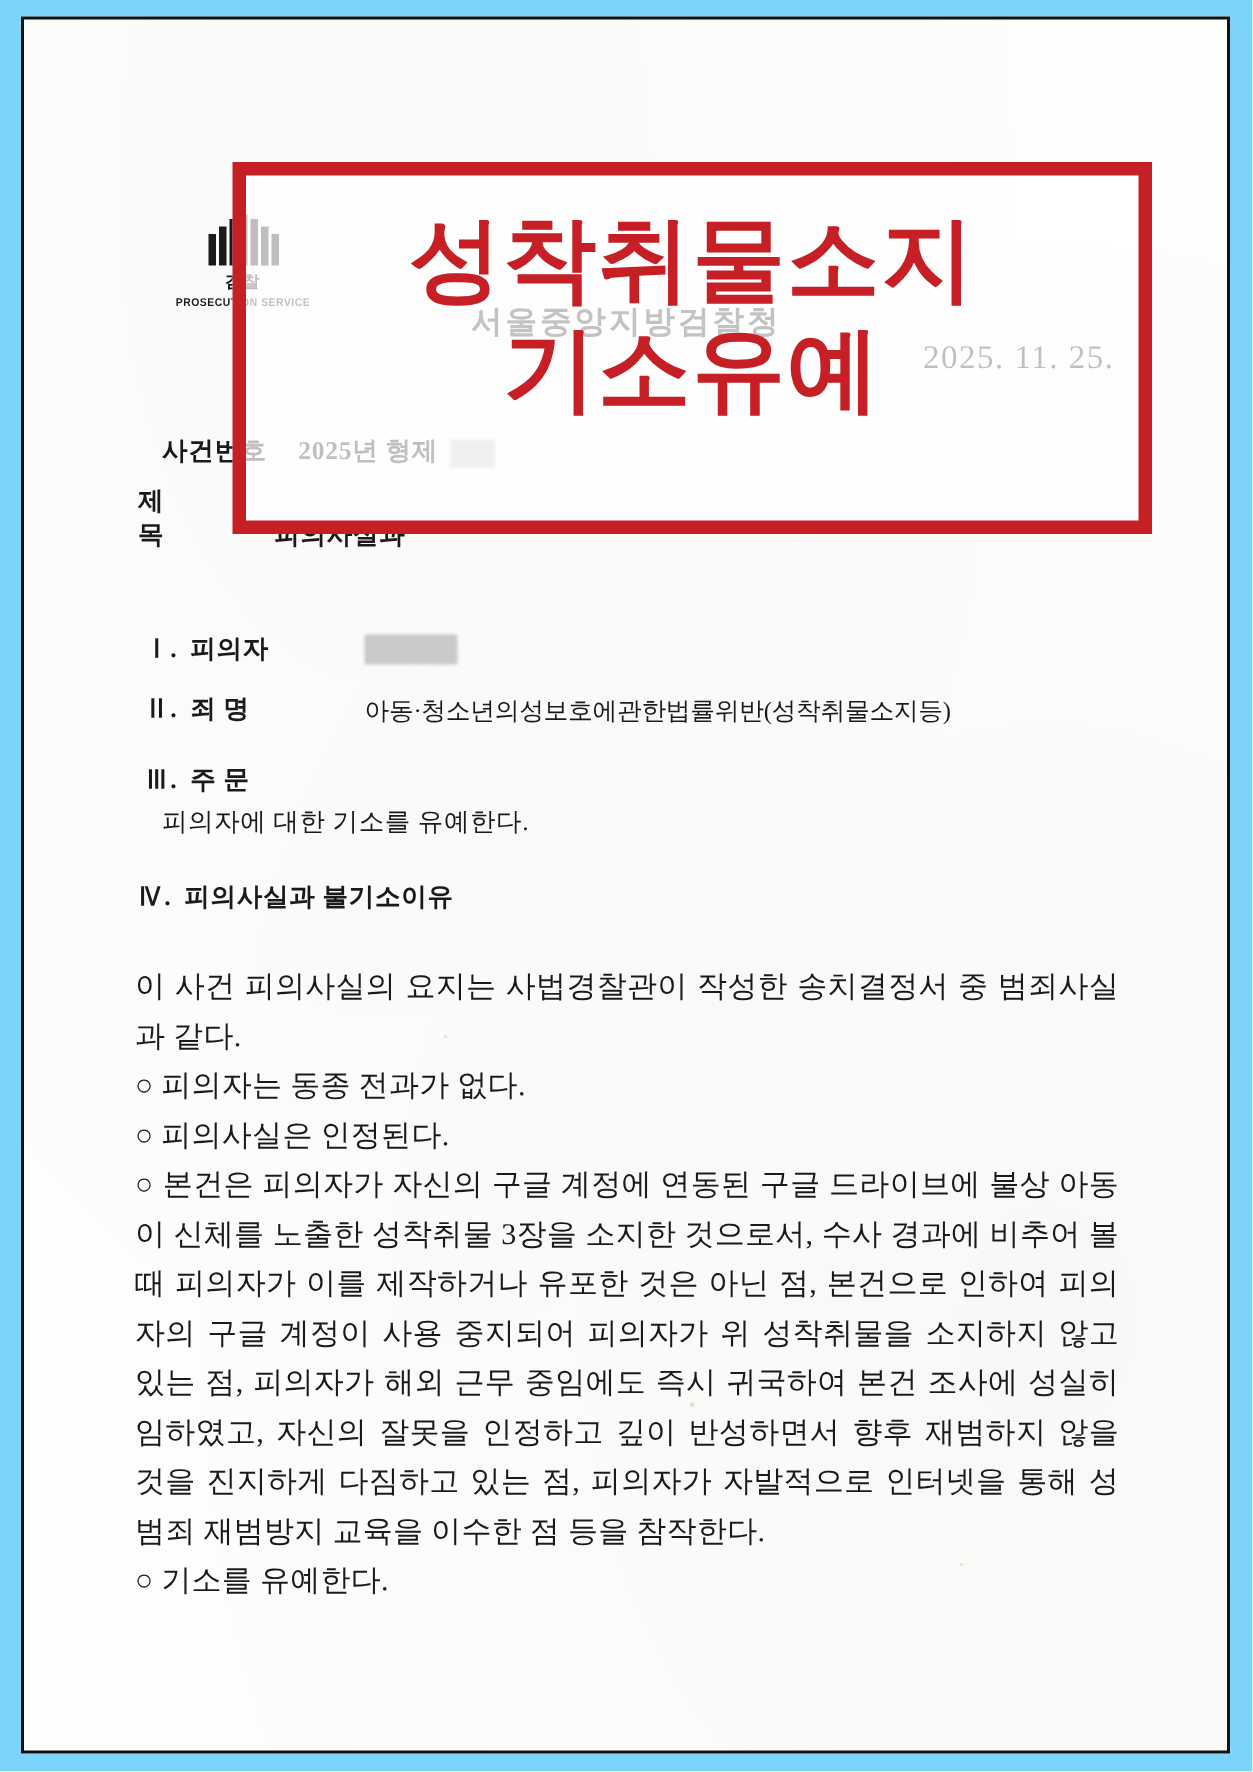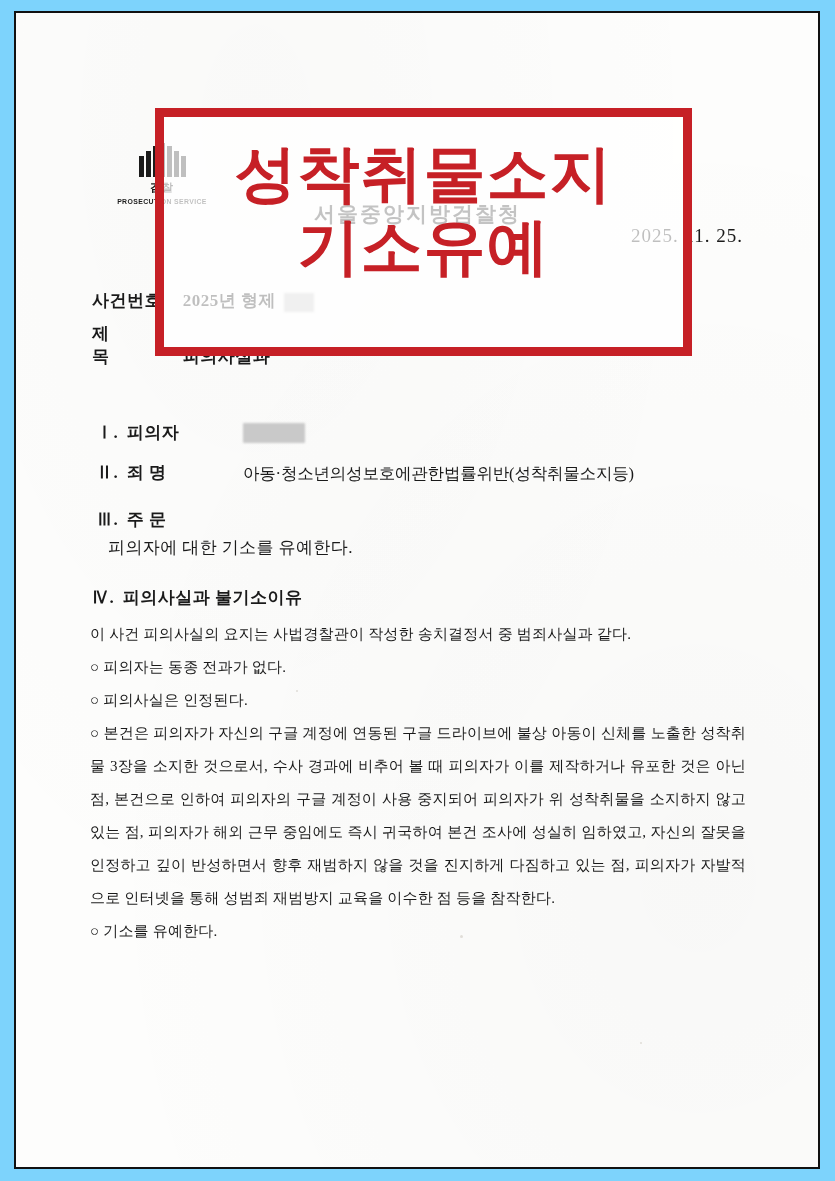--- a/index.html
+++ b/index.html
@@ -91,21 +91,21 @@
     text-align: center;
     font-size: 21px;
     font-weight: bold;
     letter-spacing: 2px;
     color: #2a2a2a;
   }
   .doc-date {
     position: absolute;
     right: 92px;
     top: 225px;
-    font-size: 19px;
+    font-size: 22px;
     letter-spacing: 1px;
     color: #1a1a1a;
   }
 
   
   .field-row {
     position: absolute;
     font-size: 17px;
     font-weight: bold;
     letter-spacing: 0.5px;
@@ -120,21 +120,21 @@
   .field-row .value {
     font-weight: bold;
   }
   .redact {
     display: inline-block;
     background: #c9c9c9;
     filter: blur(1.1px);
     border-radius: 1px;
     vertical-align: middle;
   }
-  #case-no-row { left: 92px; top: 289px; }
+  #case-no-row { left: 108px; top: 289px; }
   #subject-row { left: 92px; top: 322px; }
 
   .prosecutor-line {
     position: absolute;
     left: 172px;
     top: 355px;
     font-size: 17px;
     letter-spacing: 0.6px;
   }
   .prosecutor-line .gap { display: inline-block; width: 74px; }
@@ -154,37 +154,37 @@
   #sec2 { left: 96px; top: 461px; }
   #sec2-val { position: absolute; left: 243px; top: 463px; font-size: 16.5px; letter-spacing: -0.2px; }
   #sec3 { left: 96px; top: 508px; }
   #sec3-body { position: absolute; left: 108px; top: 536px; font-size: 17px; letter-spacing: 0.4px; }
   #sec4 { left: 92px; top: 586px; }
 
   
   .body-block {
     position: absolute;
     left: 90px;
-    top: 618px;
+    top: 642px;
     width: 656px;
-    font-size: 15px;
+    font-size: 20px;
     line-height: 33px;
     text-align: justify;
     text-justify: inter-word;
     letter-spacing: 0.2px;
   }
   .body-block p { margin: 0 0 0 0; }
   .body-block p + p { margin-top: 0; }
 
   
   .stamp {
     position: absolute;
     left: 155px;
     top: 108px;
-    width: 537px;
+    width: 613px;
     height: 248px;
     border: 9px solid #c62026;
     box-sizing: border-box;
     background: rgba(255,255,255,0.72);
     color: #c62026;
     font-family: "Liberation Sans", sans-serif;
     font-weight: bold;
     text-align: center;
     letter-spacing: 1px;
   }

